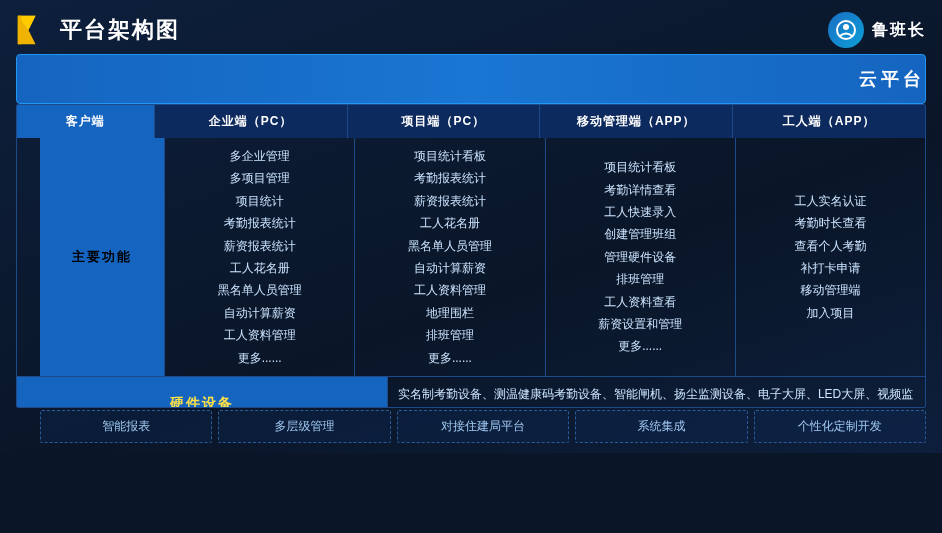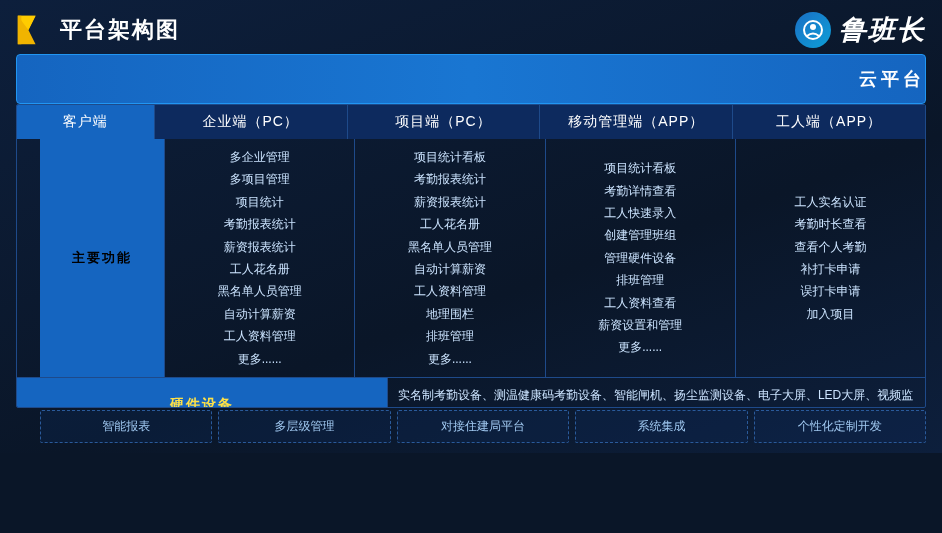--- a/index.html
+++ b/index.html
@@ -45,25 +45,24 @@
     .brand-circle {
       width: 36px;
       height: 36px;
       border-radius: 50%;
       background: linear-gradient(135deg, #1a6fc4, #0d9fd8);
       display: flex;
       align-items: center;
       justify-content: center;
     }
     .brand-name {
-      font-size: 27px;
+      font-size: 16px;
       font-weight: bold;
       color: #ffffff;
       letter-spacing: 2px;
-      font-style: italic;
     }
 
     
     .cloud-banner {
       background: linear-gradient(90deg, #1565c0, #1976d2, #1565c0);
       border-radius: 4px;
       text-align: right;
       padding: 12px 0;
       font-size: 18px;
       font-weight: bold;
@@ -84,22 +83,22 @@
 
     
     .table-header-row {
       display: flex;
       background: #0d2a5e;
     }
     .th-cell {
       flex: 1;
       text-align: center;
       padding: 8px 4px;
-      font-size: 14px;
-      font-weight: normal;
+      font-size: 12px;
+      font-weight: bold;
       color: #ffffff;
       border-right: 1px solid #1e4a8a;
       letter-spacing: 1px;
     }
     .th-cell:last-child { border-right: none; }
     .th-cell.label-cell {
       background: #1565c0;
       flex: 0.7;
     }
 
@@ -271,21 +270,21 @@
         <div class="item">工人资料查看</div>
         <div class="item">薪资设置和管理</div>
         <div class="item">更多......</div>
       </div>
 
       <div class="content-col">
         <div class="item">工人实名认证</div>
         <div class="item">考勤时长查看</div>
         <div class="item">查看个人考勤</div>
         <div class="item">补打卡申请</div>
-        <div class="item">误打卡申请</div>
+        <div class="item">移动管理端</div>
         <div class="item">加入项目</div>
       </div>
     </div>
 
     <div class="hardware-row">
       <div class="hw-label">硬件设备</div>
       <div class="hw-content">实名制考勤设备、测温健康码考勤设备、智能闸机、扬尘监测设备、电子大屏、LED大屏、视频监控、车牌识别系统......</div>
     </div>
 
   </div>

